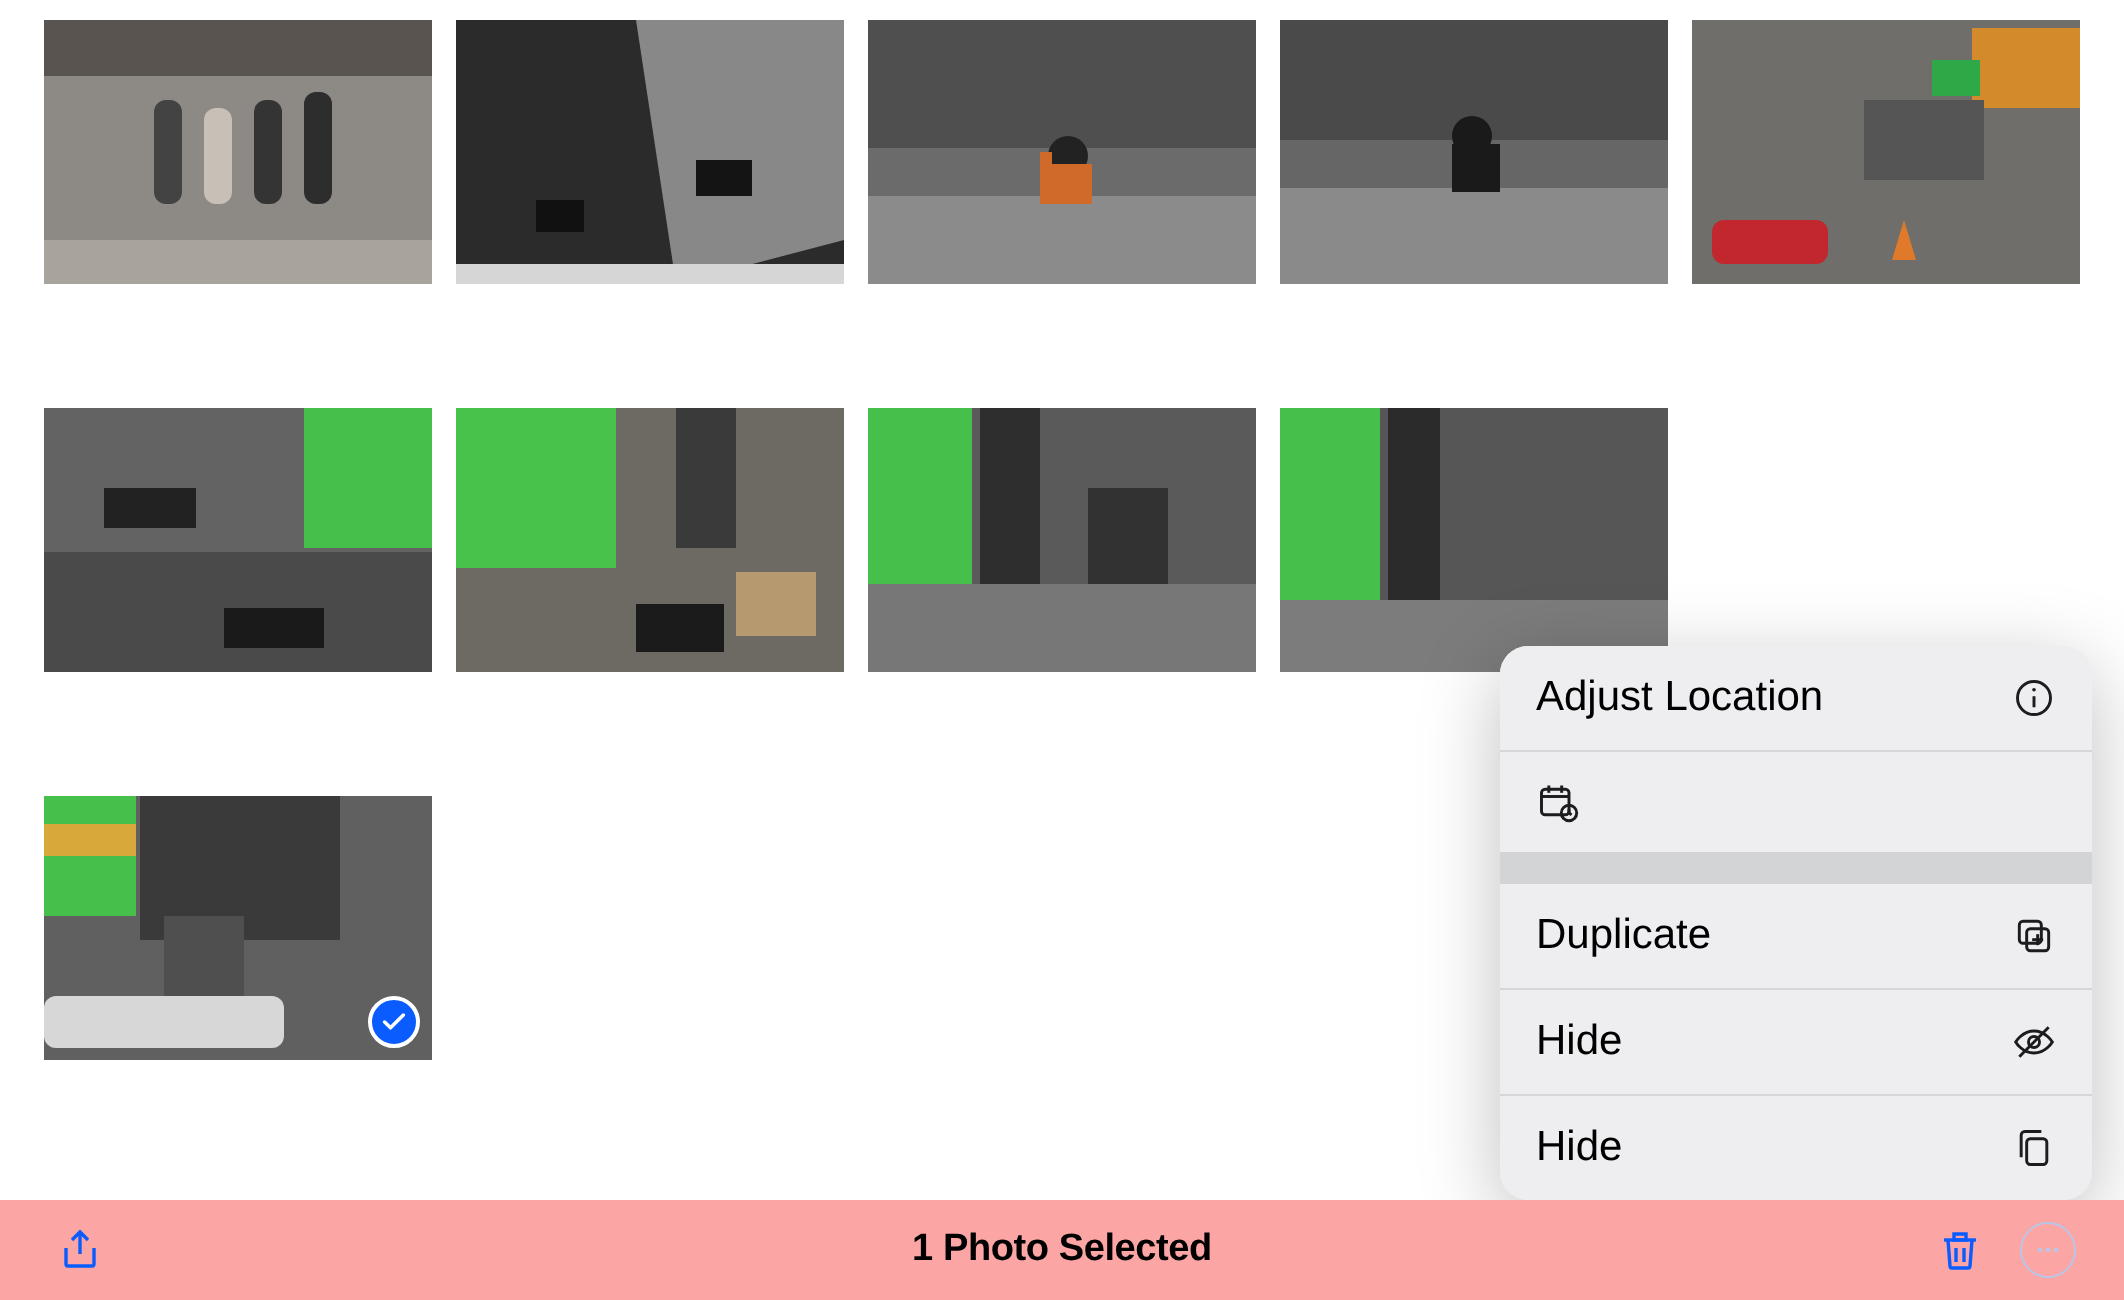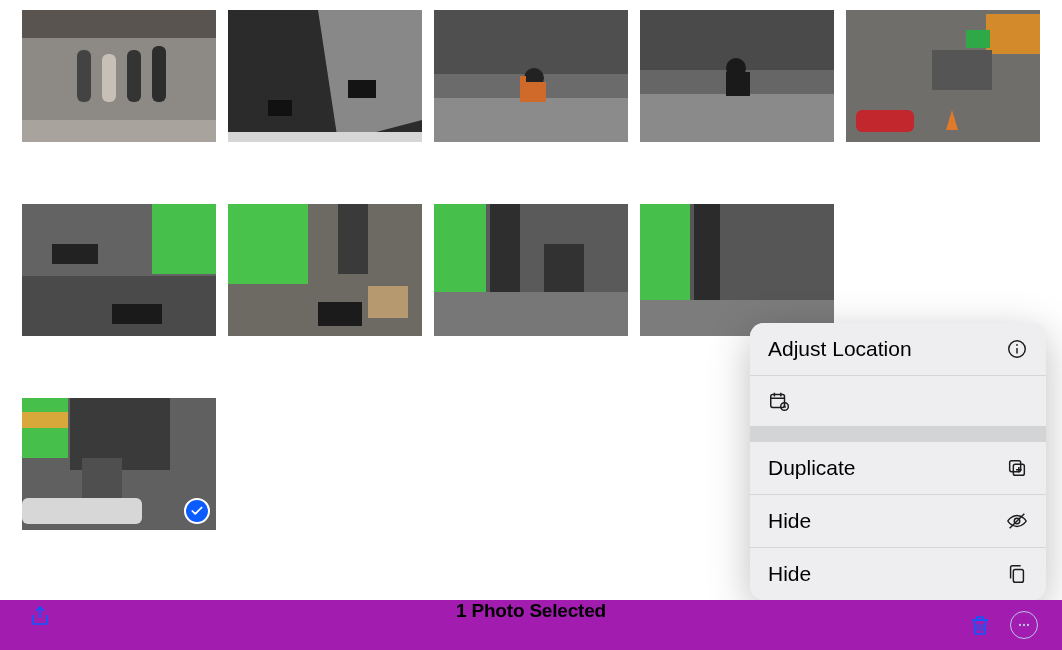--- a/index.html
+++ b/index.html
@@ -30,23 +30,24 @@
     border: 2px solid #fff;
     display: flex; align-items: center; justify-content: center;
   }
   .sel-badge svg { width: 14px; height: 14px; }
 
   .toolbar {
     position: absolute;
     left: 0; right: 0; bottom: 0;
     height: 50px;
     display: flex;
+    align-items: center;
     justify-content: space-between;
     padding: 0 24px;
-    background: #a21caf;
+    background: #fca5a5;
   }
   .toolbar .center {
     position: absolute;
     left: 50%;
     transform: translateX(-50%);
     font-size: 19px;
     font-weight: 600;
     color: #000;
     letter-spacing: -0.2px;
   }

